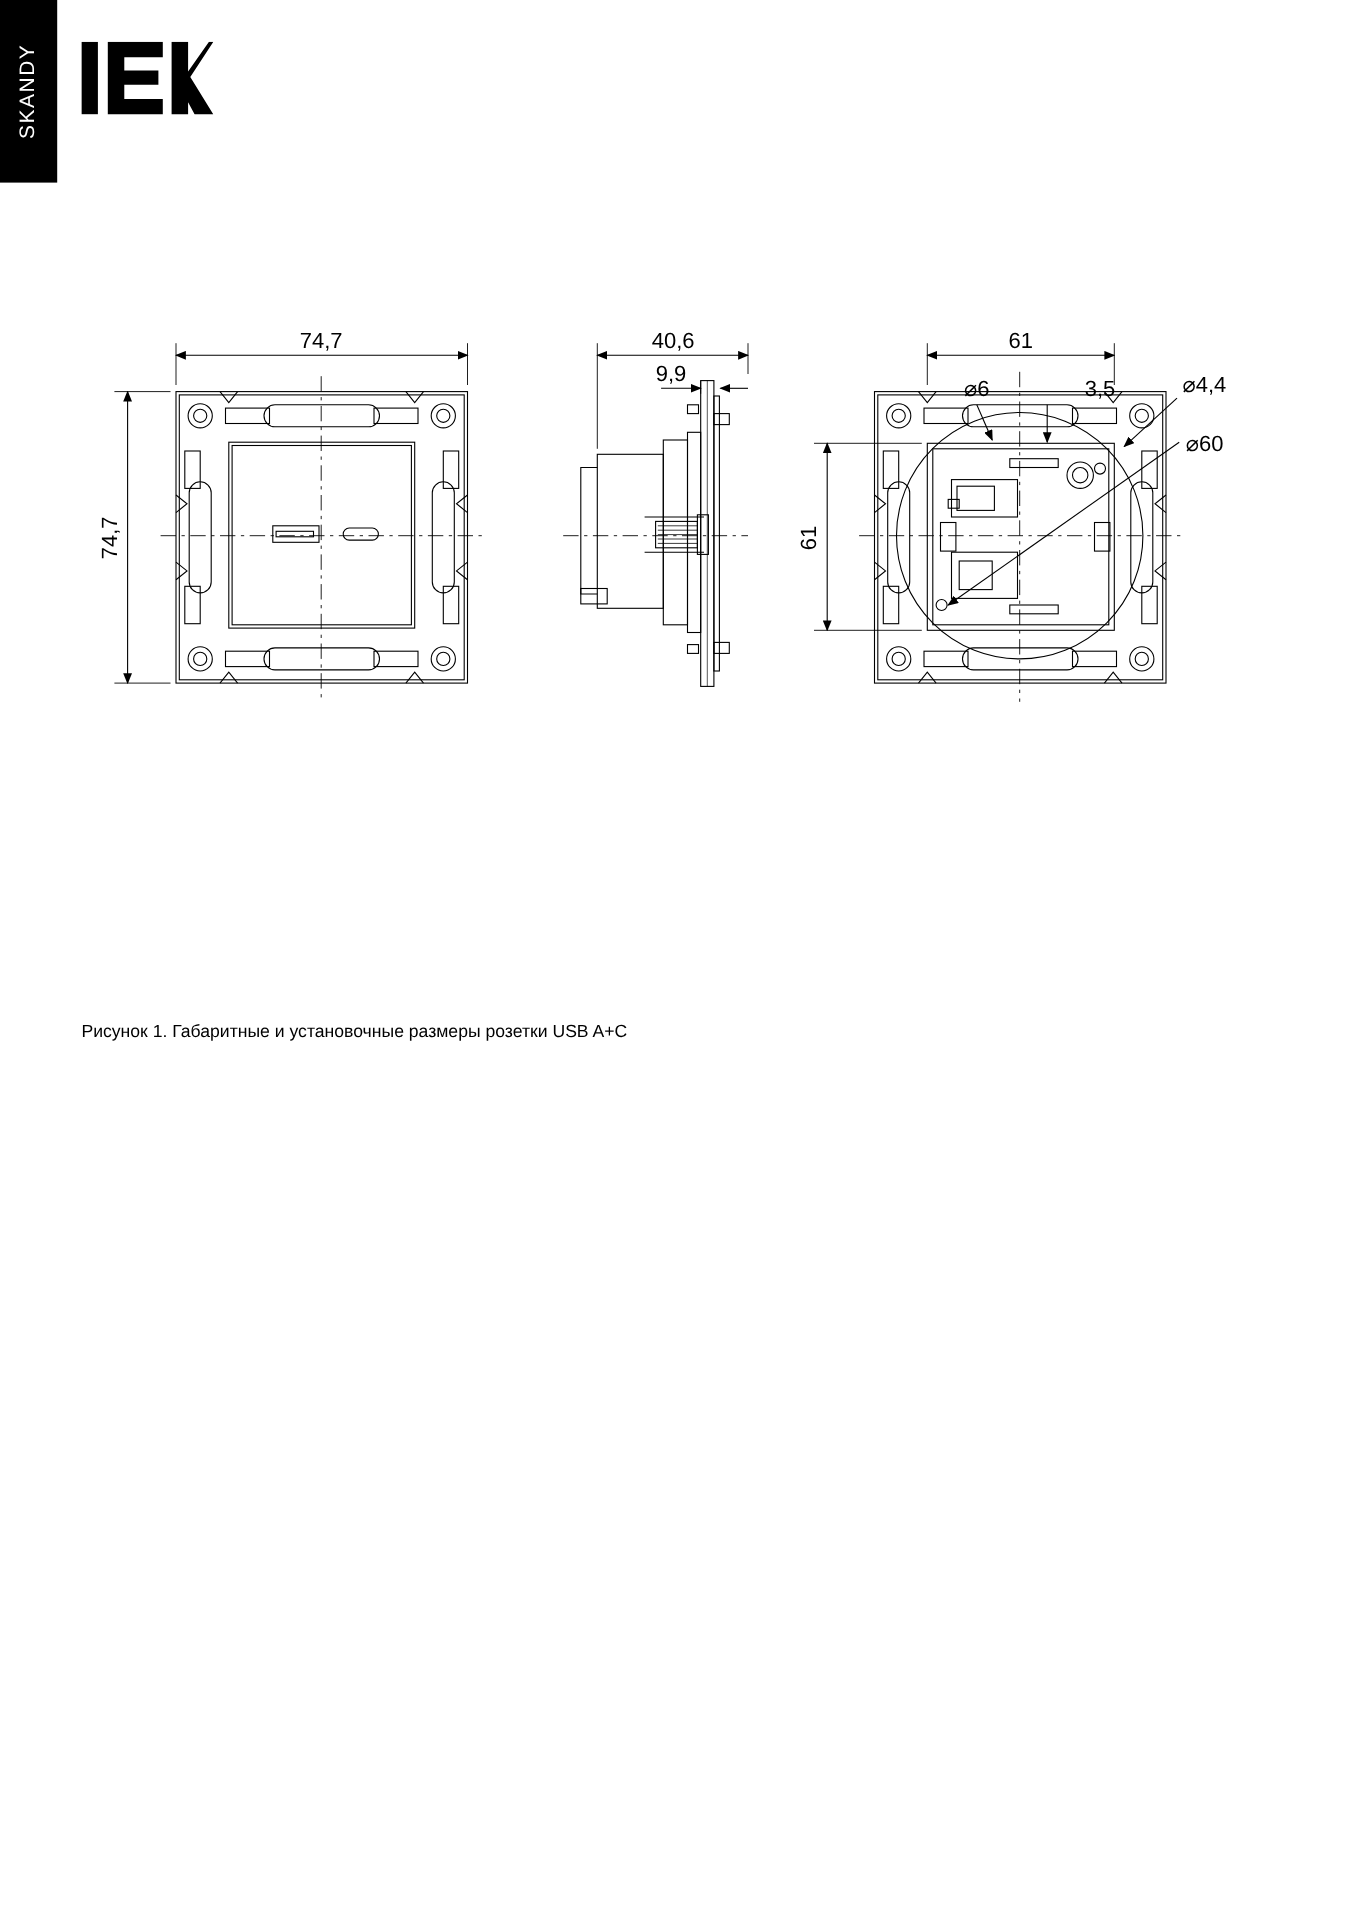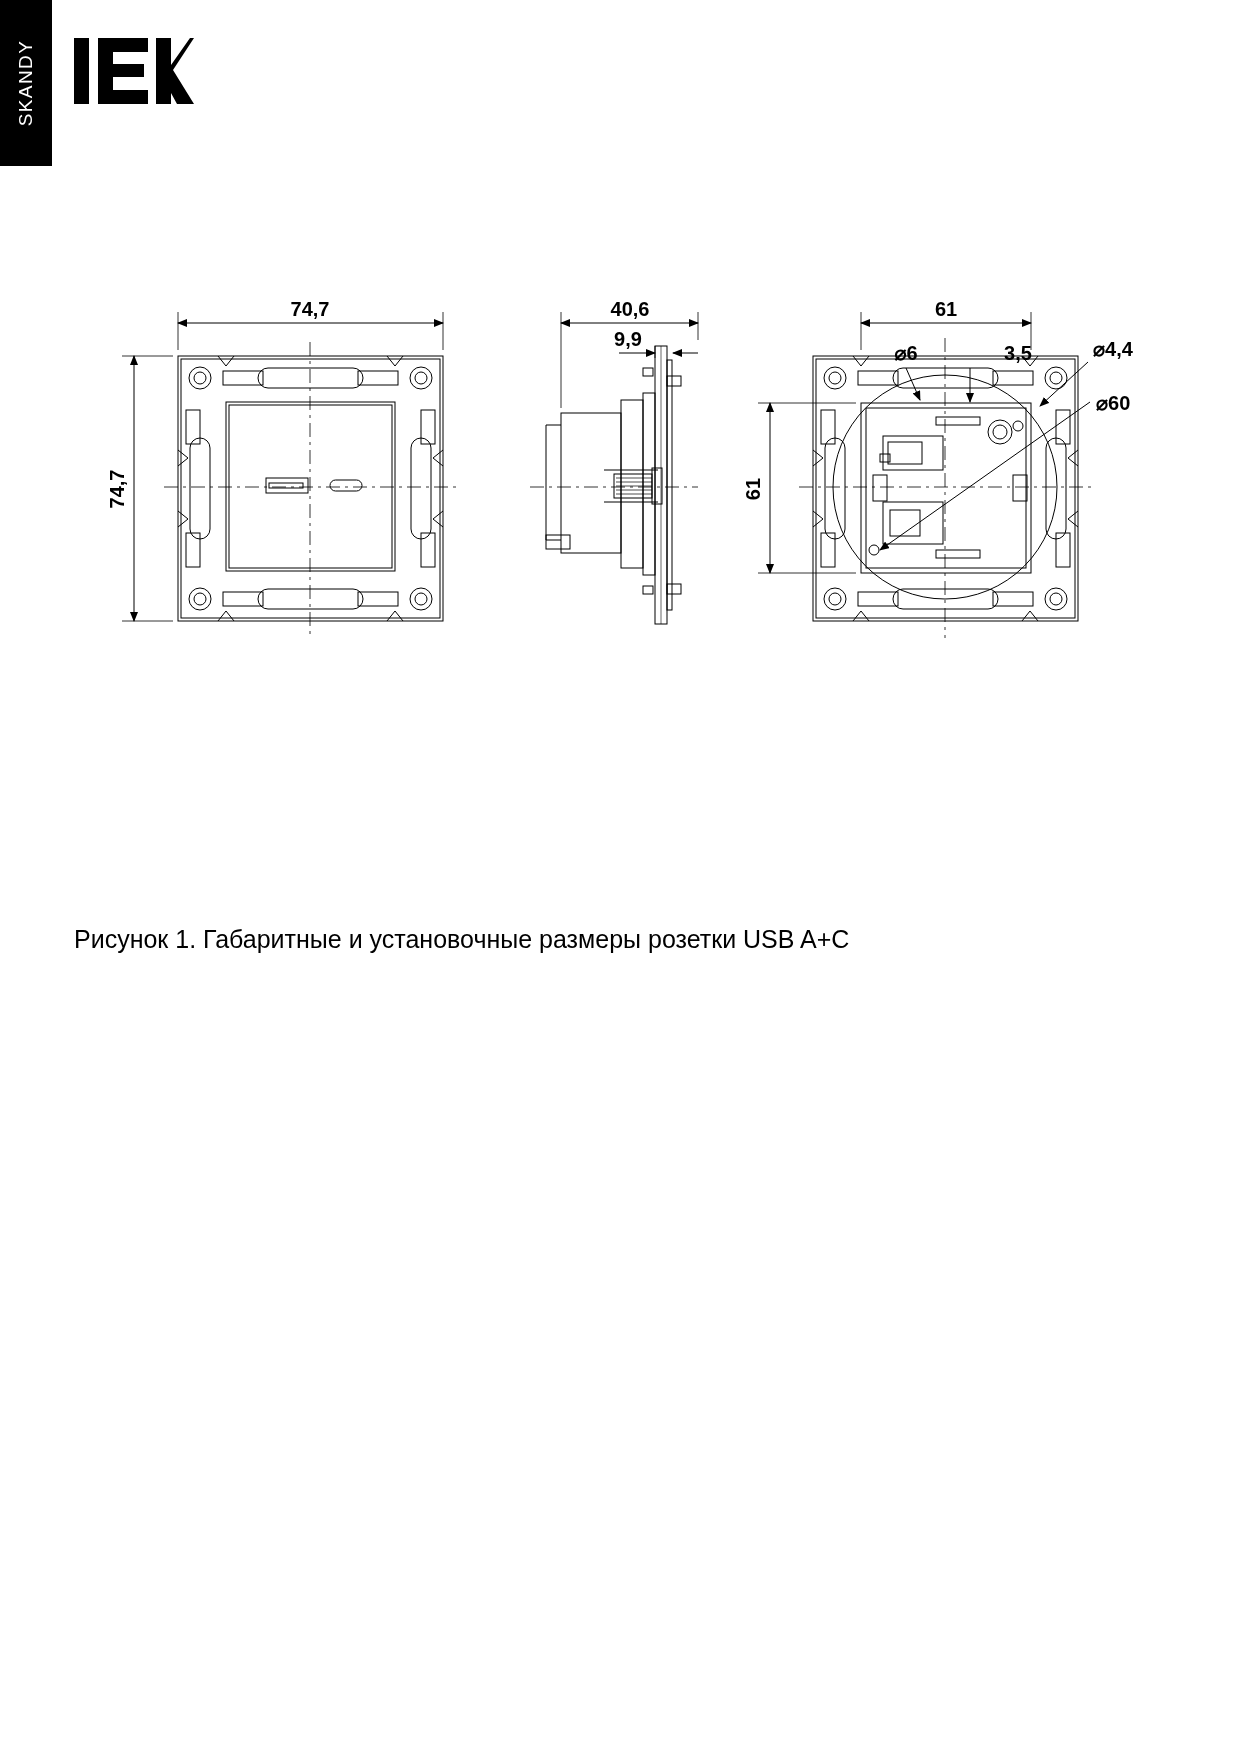--- a/index.html
+++ b/index.html
@@ -53,35 +53,34 @@
     position: absolute;
     left: 74px;
     top: 38px;
     width: 120px;
     height: 66px;
   }
 
   
   .drawing-area {
     position: absolute;
-    left: 18px;
+    left: 0;
     top: 250px;
     width: 1191px;
     height: 400px;
-    font-weight: bold;
   }
   .drawing-area svg { display: block; }
 
   
   .caption {
     position: absolute;
     left: 74px;
     top: 926px;
     width: 1000px;
-    font-size: 25px;
+    font-size: 16px;
     line-height: 26px;
     color: #000000;
     font-family: "Liberation Sans", sans-serif;
     white-space: nowrap;
   }
 </style>
 </head>
 <body>
 
 <div class="header-band">

